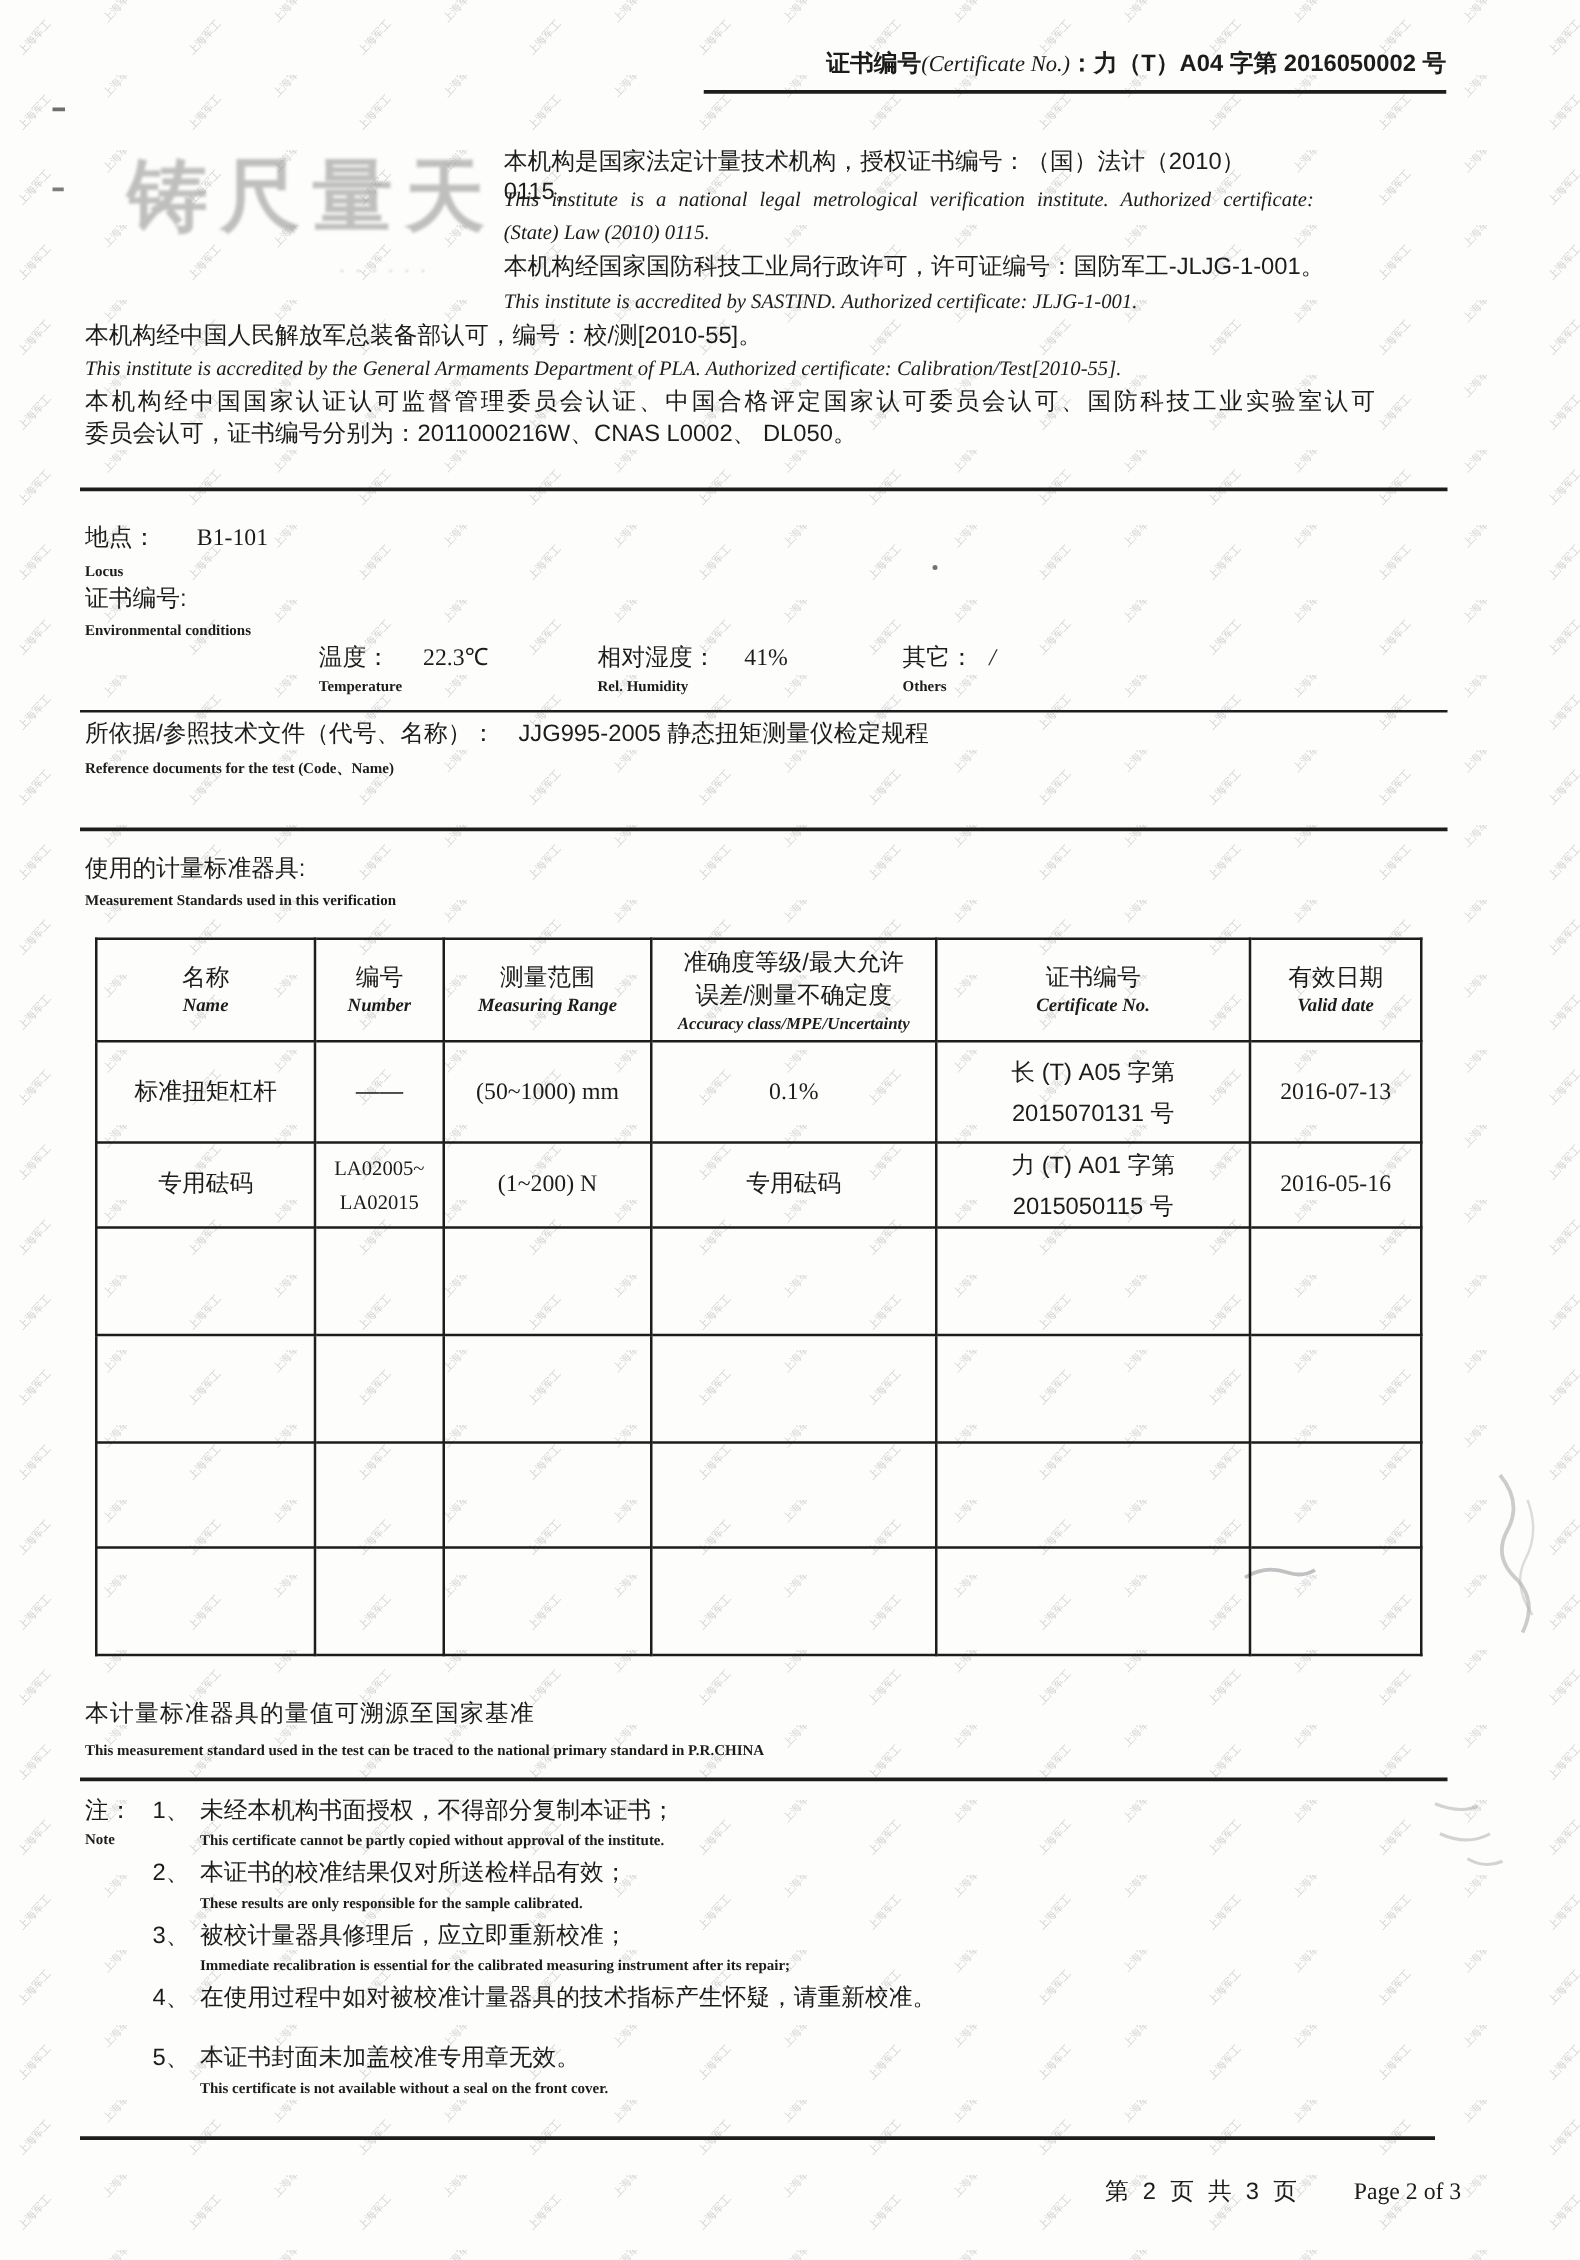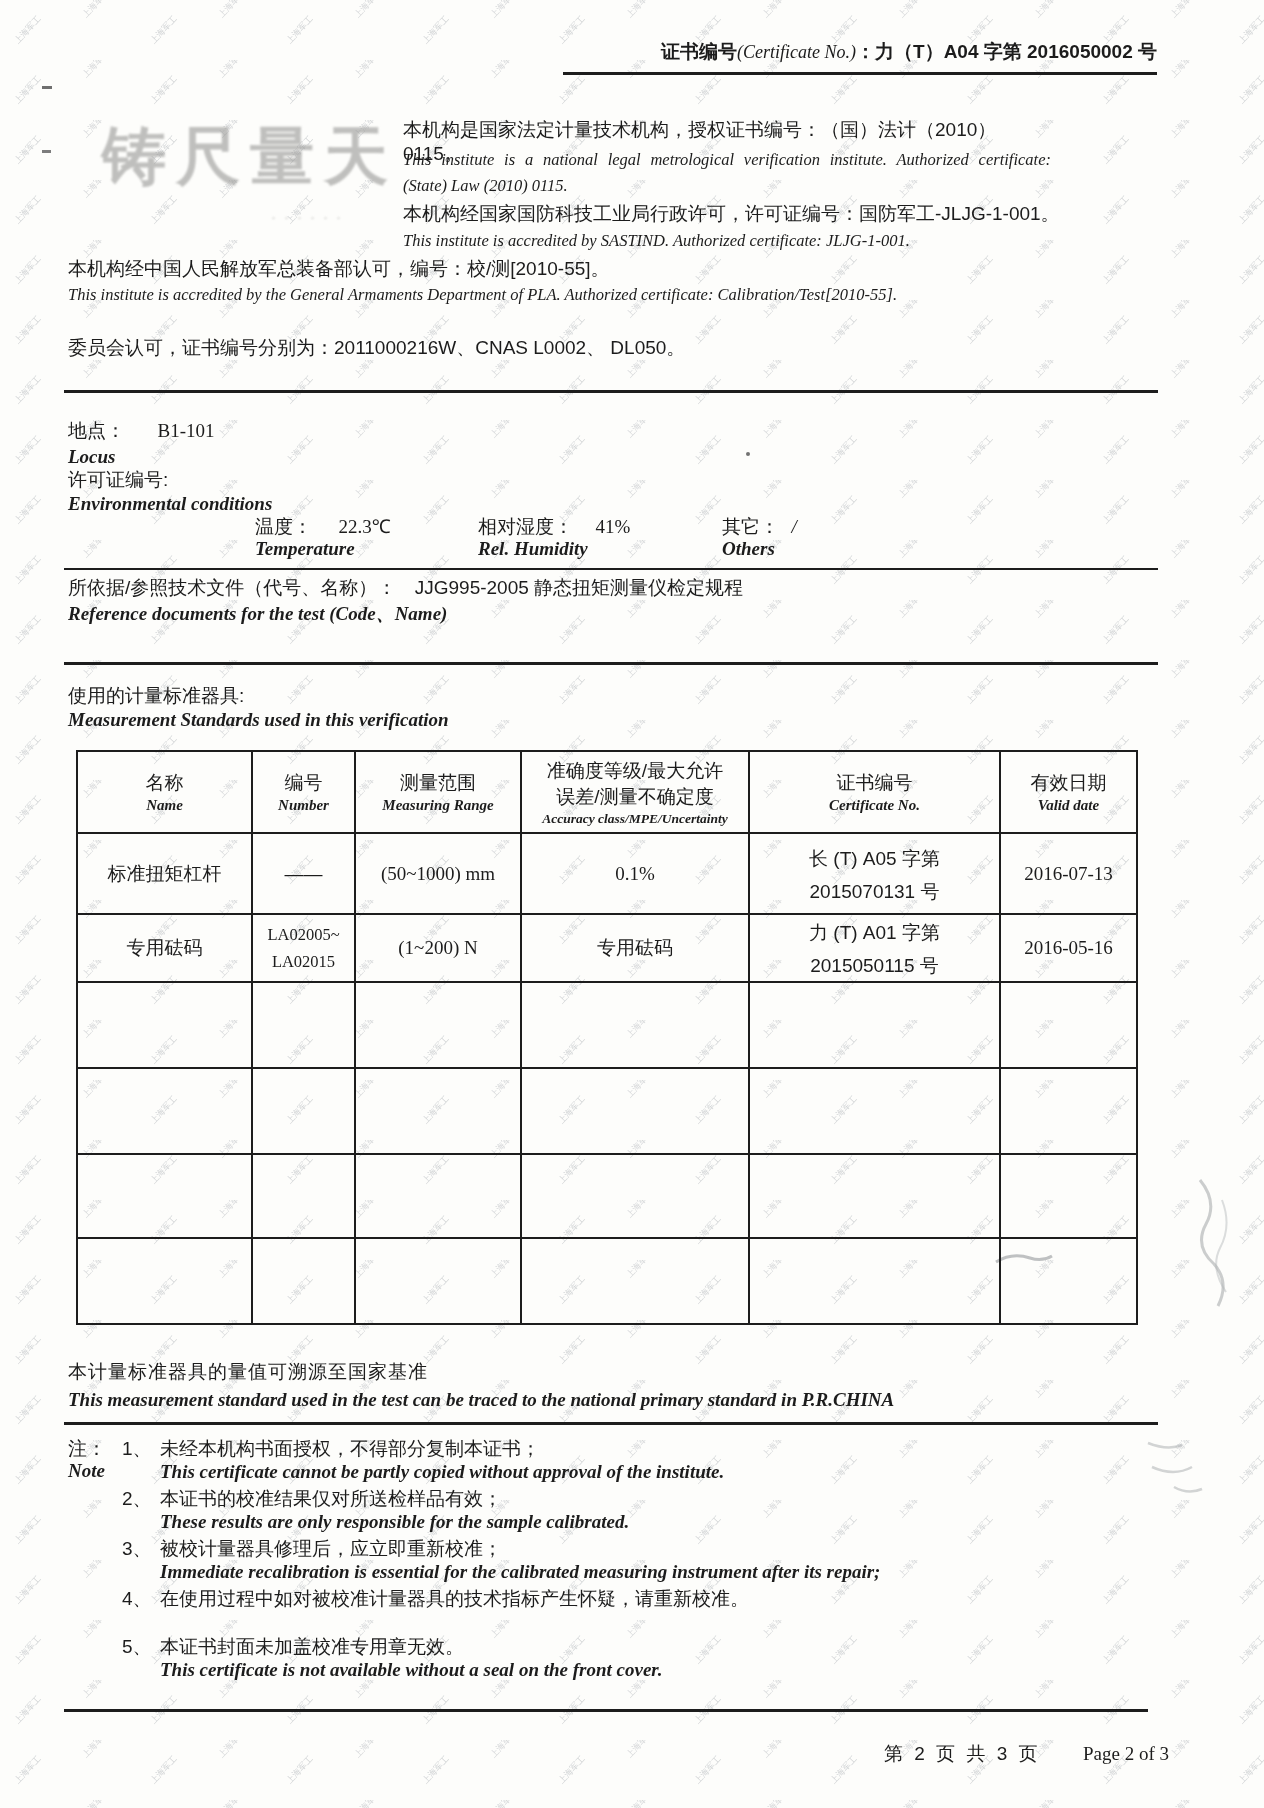--- a/index.html
+++ b/index.html
@@ -8,21 +8,21 @@
     width:1264px;height:1808px;
     margin:0 auto;
     background:#fdfdfb;
     overflow:hidden;
     color:#1c1c1c;
     font-family:"Liberation Sans",sans-serif;
   }
   .abs{position:absolute;}
   .zh{font-family:"Liberation Sans",sans-serif;font-size:19px;line-height:24px;}
   .en{font-family:"Liberation Serif",serif;font-style:italic;font-size:16.5px;line-height:21px;}
-  .en-b{font-family:"Liberation Serif",serif;font-style:italic;font-weight:bold;font-size:19px;line-height:20px;}
+  .en-b{font-family:"Liberation Serif",serif;font-weight:bold;font-size:12px;line-height:20px;}
   .serif{font-family:"Liberation Serif",serif;}
   .rule{position:absolute;background:#1d1d1d;}
   .justify-last{text-align:justify;text-align-last:justify;}
   
   .wm{position:absolute;inset:0;pointer-events:none;}
   
   .stamp{
     position:absolute;left:100px;top:102px;width:300px;height:120px;
     color:#9a9a98;opacity:.62;filter:blur(1.1px);
     font-family:"Liberation Serif",serif;font-weight:bold;
@@ -91,30 +91,31 @@
   </svg>
 
   <div class="abs zh" style="left:403px;top:118px;width:645px;">本机构是国家法定计量技术机构，授权证书编号：（国）法计（2010）0115。</div>
   <div class="abs en justify-last" style="left:403px;top:149px;width:648px;">This institute is a national legal metrological verification institute.  Authorized certificate:</div>
   <div class="abs en" style="left:403px;top:175px;width:648px;">(State) Law (2010) 0115.</div>
   <div class="abs zh" style="left:403px;top:202px;width:660px;white-space:nowrap;">本机构经国家国防科技工业局行政许可，许可证编号：国防军工-JLJG-1-001。</div>
   <div class="abs en" style="left:403px;top:230px;width:648px;">This institute is accredited by SASTIND. Authorized certificate: JLJG-1-001.</div>
 
   <div class="abs zh" style="left:68px;top:257px;width:1060px;">本机构经中国人民解放军总装备部认可，编号：校/测[2010-55]。</div>
   <div class="abs en" style="left:68px;top:284px;width:1060px;">This institute is accredited by the General Armaments Department of PLA. Authorized certificate: Calibration/Test[2010-55].</div>
+  <div class="abs zh justify-last" style="left:68px;top:310px;width:1032px;">本机构经中国国家认证认可监督管理委员会认证、中国合格评定国家认可委员会认可、国防科技工业实验室认可</div>
   <div class="abs zh" style="left:68px;top:336px;width:1032px;">委员会认可，证书编号分别为：2011000216W、CNAS L0002、 DL050。</div>
 
   <div class="rule" style="left:64px;top:390px;width:1094px;height:3px;"></div>
 
   <div class="abs" style="left:68px;top:419px;white-space:nowrap;">
     <span class="zh">地点：</span>
     <span class="zh serif" style="margin-left:28px;">B1-101</span>
   </div>
   <div class="abs en-b" style="left:68px;top:447px;">Locus</div>
-  <div class="abs zh" style="left:68px;top:468px;">许可证编号:</div>
+  <div class="abs zh" style="left:68px;top:468px;">证书编号:</div>
   <div class="abs en-b" style="left:68px;top:494px;">Environmental conditions</div>
 
   <div class="abs" style="left:255px;top:515px;">
     <div style="white-space:nowrap;">
       <span class="zh">温度：</span>
       <span class="zh serif" style="margin-left:22px;">22.3℃</span>
     </div>
     <div class="en-b">Temperature</div>
   </div>
   <div class="abs" style="left:478px;top:515px;">

